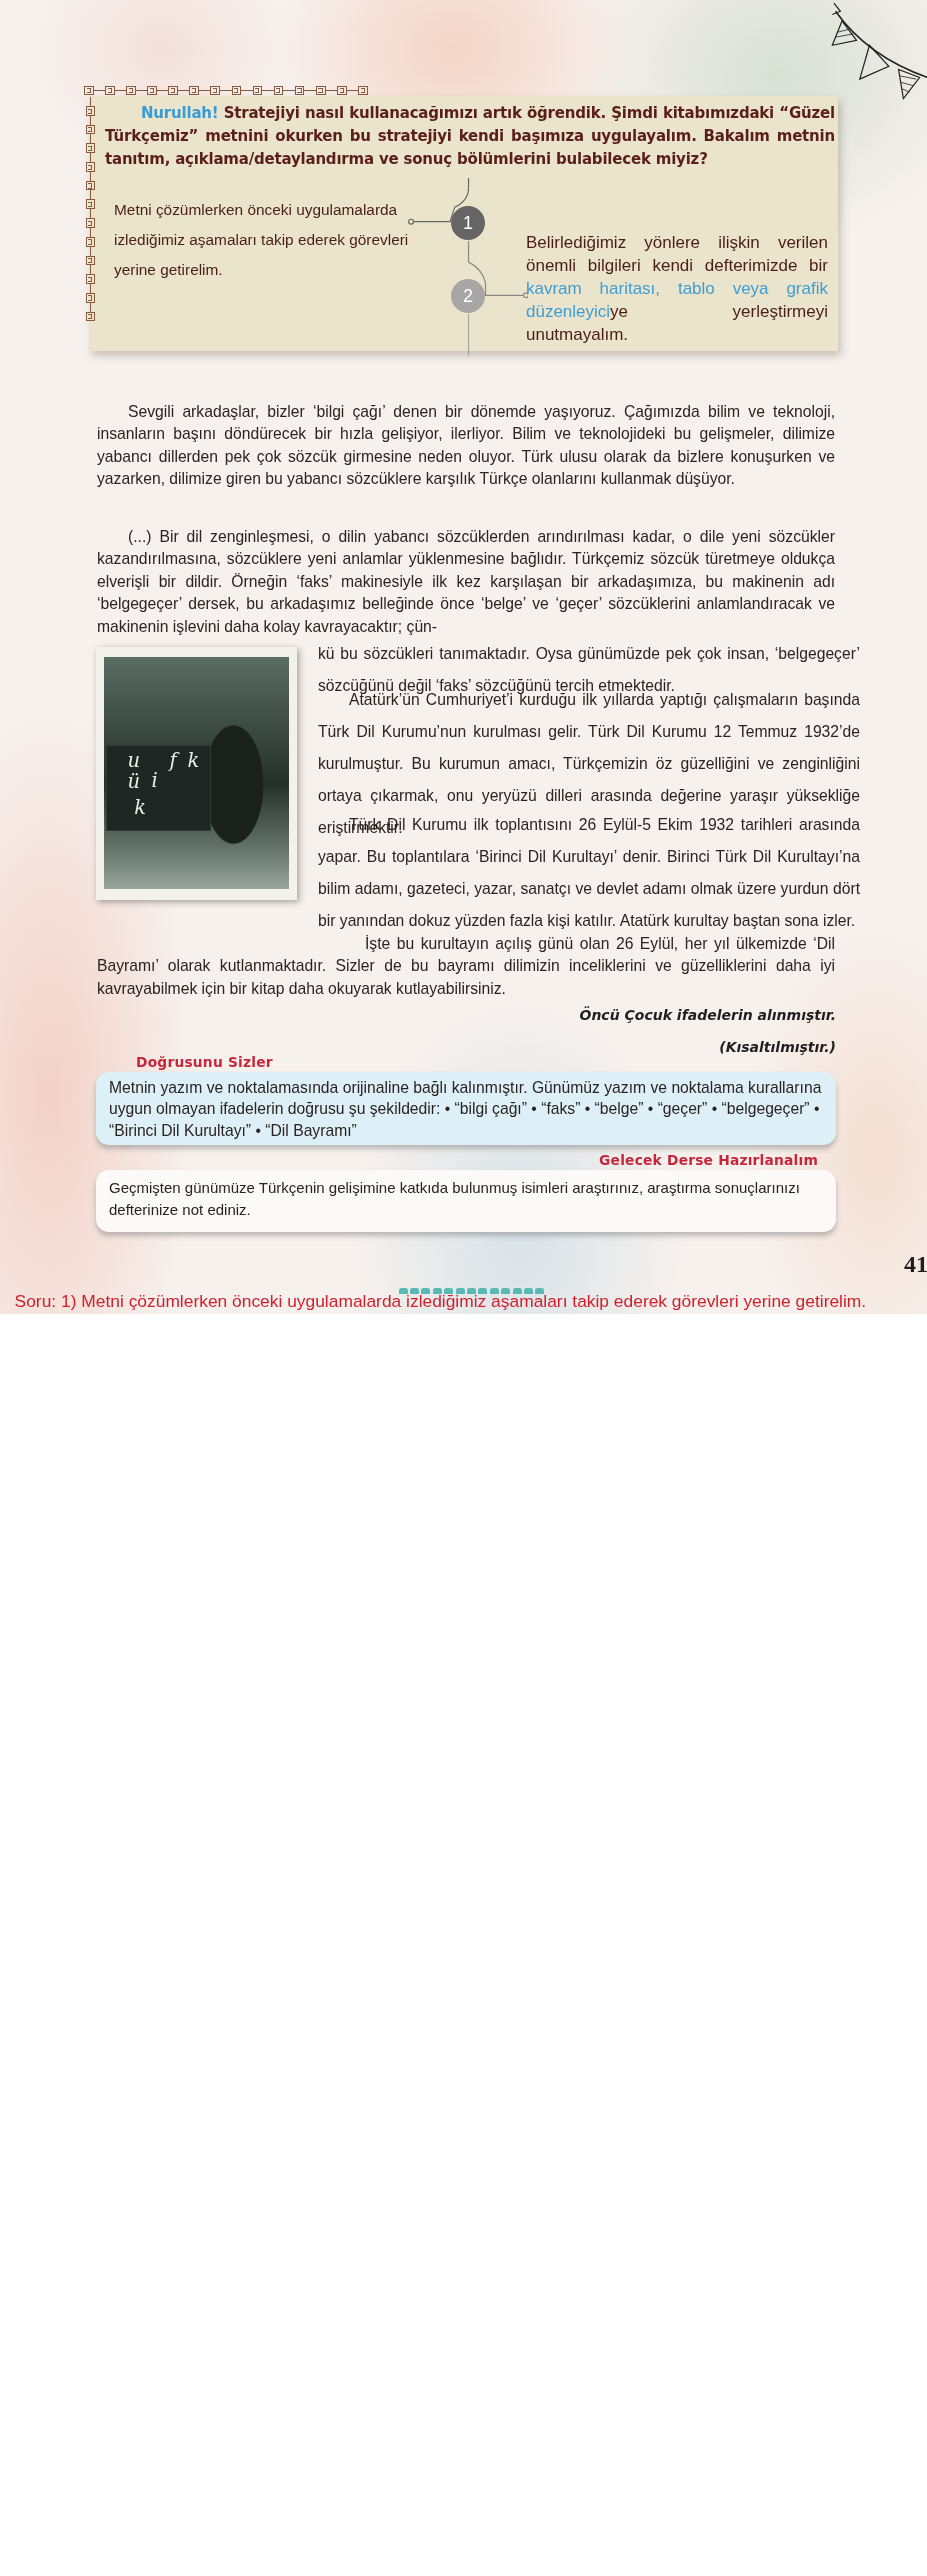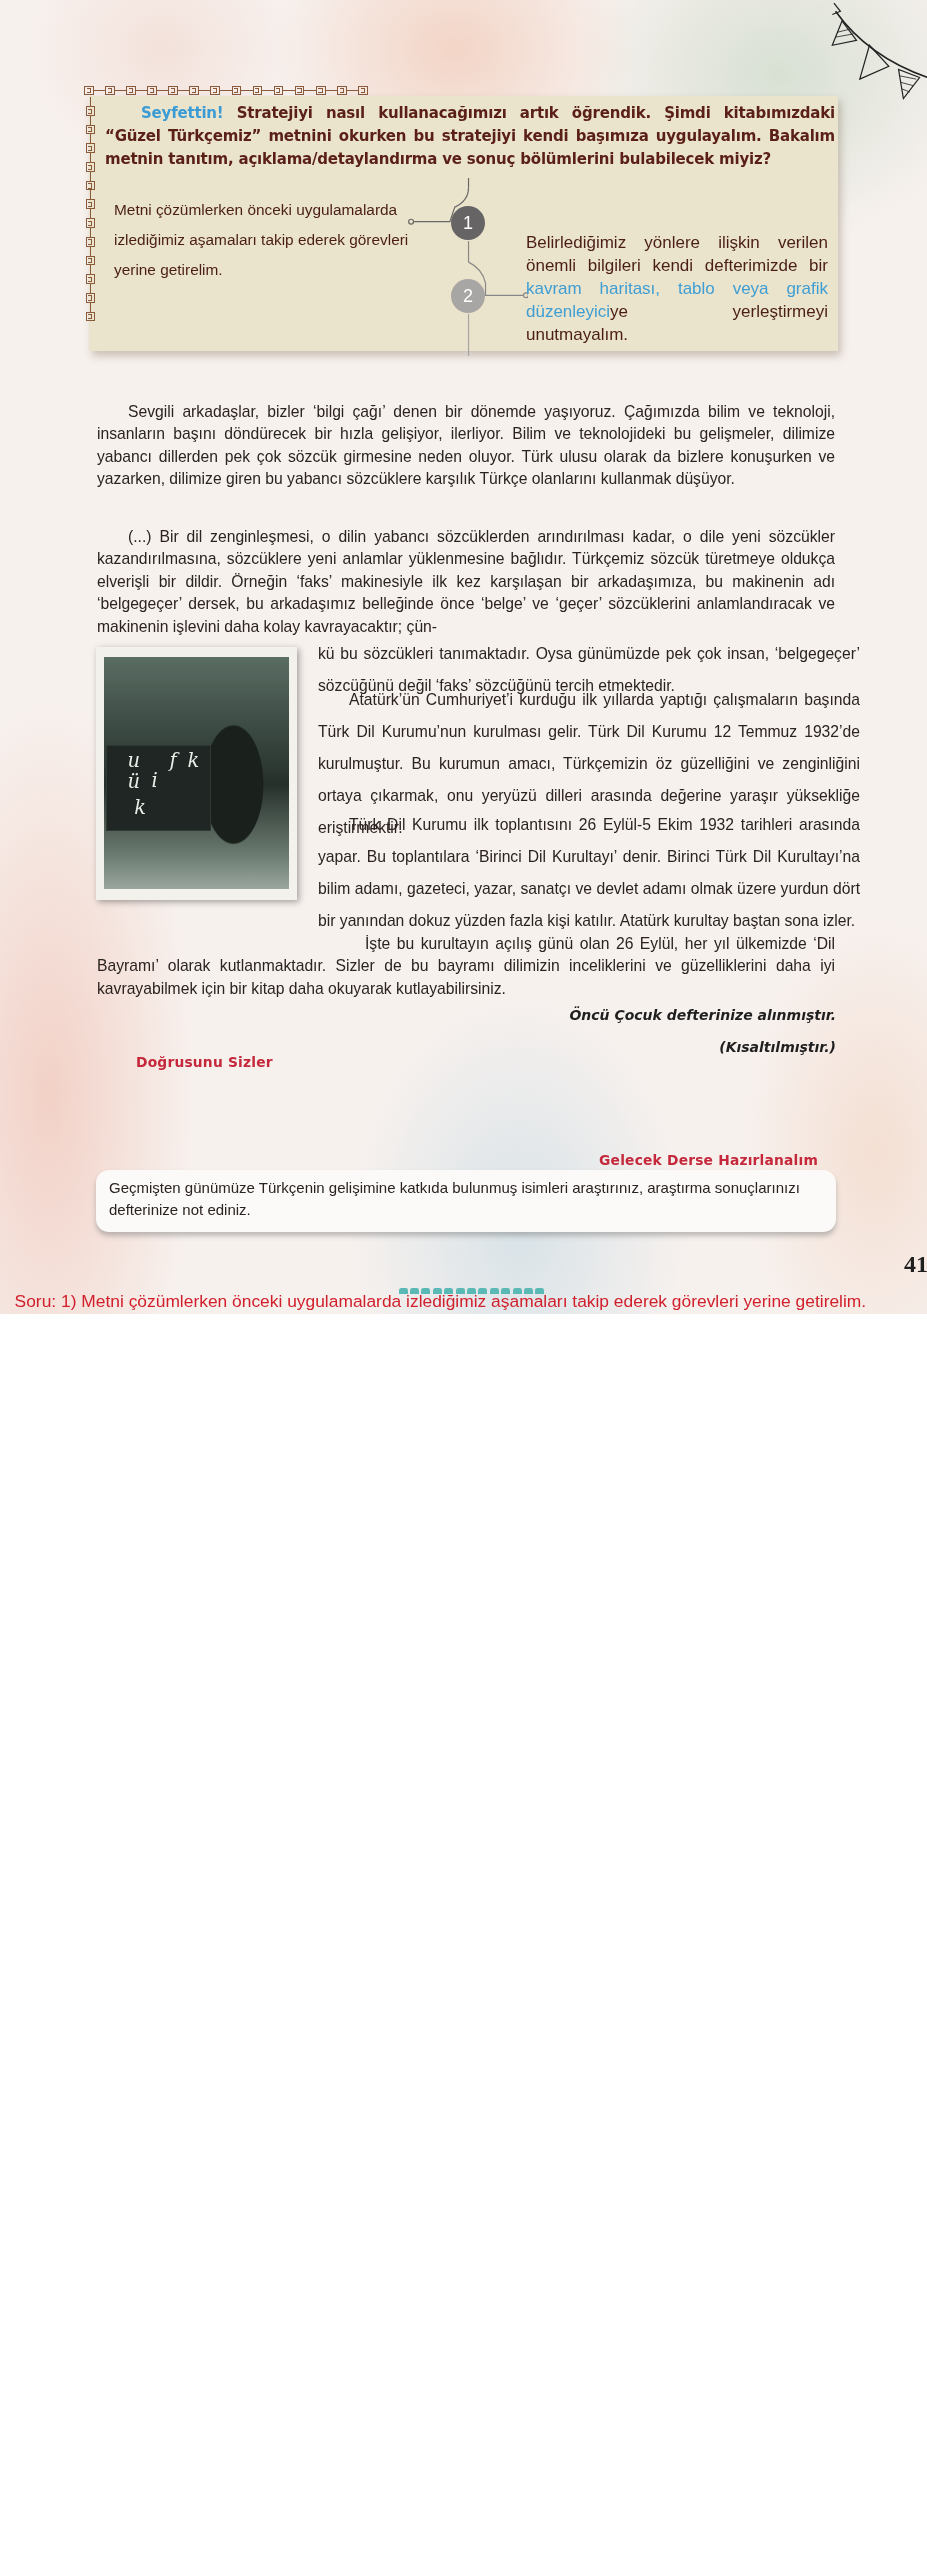--- a/index.html
+++ b/index.html
@@ -255,21 +255,21 @@
     <span class="mv"></span>
       <span class="mq"></span>
       <span class="mv"></span>
       <span class="mq"></span>
     <span class="mv"></span>
       <span class="mq"></span>
       <span class="mv"></span>
       <span class="mq"></span>
   </div>
 
-  <div class="intro-text"><span class="accent">Seyfettin!</span><span> Stratejiyi nasıl kullanacağımızı artık öğrendik. Şimdi kitabımızdaki “Güzel Türkçemiz” metnini okurken bu stratejiyi kendi başımıza uygulayalım. Bakalım metnin tanıtım, açıklama/detaylandırma ve sonuç bölümlerini bulabilecek miyiz?</span></div>
+  <div class="intro-text"><span class="accent">Nurullah!</span><span> Stratejiyi nasıl kullanacağımızı artık öğrendik. Şimdi kitabımızdaki “Güzel Türkçemiz” metnini okurken bu stratejiyi kendi başımıza uygulayalım. Bakalım metnin tanıtım, açıklama/detaylandırma ve sonuç bölümlerini bulabilecek miyiz?</span></div>
 
   <div class="timeline">
     <svg width="195" height="178" viewBox="0 0 240 220" style="position:absolute;left:0;top:0">
       <line x1="167" y1="0" x2="167" y2="12" stroke="#6a6866" stroke-width="1.5"></line>
       <path d="M167 12 Q167 28 150 36 L144 54 L98 54" fill="none" stroke="#6a6866" stroke-width="1.5"></path>
       <circle cx="96" cy="54" r="3" fill="#ebe4cc" stroke="#6a6866" stroke-width="1.5"></circle>
       <line x1="167" y1="78" x2="167" y2="104" stroke="#8a8886" stroke-width="1.5"></line>
       <path d="M167 104 Q184 112 188 130 L188 145 L236 145" fill="none" stroke="#8a8886" stroke-width="1.5"></path>
       <circle cx="238" cy="145" r="3" fill="#ebe4cc" stroke="#8a8886" stroke-width="1.5"></circle>
       <line x1="167" y1="168" x2="167" y2="220" stroke="#a8a6a4" stroke-width="1.5"></line>
@@ -302,25 +302,26 @@
     </div>
   </div>
 
   <div class="float-text ft1">kü bu sözcükleri tanımaktadır. Oysa günümüzde pek çok insan, ‘belgegeçer’ sözcüğünü değil ‘faks’ sözcüğünü tercih etmektedir.</div>
   <div class="float-text ft2">Atatürk’ün Cumhuriyet’i kurduğu ilk yıllarda yaptığı çalışmaların başında Türk Dil Kurumu’nun kurulması gelir. Türk Dil Kurumu 12 Temmuz 1932’de kurulmuştur. Bu kurumun amacı, Türkçemizin öz güzelliğini ve zenginliğini ortaya çıkarmak, onu yeryüzü dilleri arasında değerine yaraşır yüksekliğe eriştirmektir.</div>
   <div class="float-text ft3">Türk Dil Kurumu ilk toplantısını 26 Eylül-5 Ekim 1932 tarihleri arasında yapar. Bu toplantılara ‘Birinci Dil Kurultayı’ denir. Birinci Türk Dil Kurultayı’na bilim adamı, gazeteci, yazar, sanatçı ve devlet adamı olmak üzere yurdun dört bir yanından dokuz yüzden fazla kişi katılır. Atatürk kurultay baştan sona izler.</div>
 
   <div class="p-last"><span class="lead"></span><span>İşte bu kurultayın açılış günü olan 26 Eylül, her yıl ülkemizde ‘Dil Bayramı’ olarak kutlanmaktadır. Sizler de bu bayramı dilimizin inceliklerini ve güzelliklerini daha iyi kavrayabilmek için bir kitap daha okuyarak kutlayabilirsiniz.</span></div>
 
   <div class="source">
-    <div>Öncü Çocuk defterinize alınmıştır.</div>
+    <div>Öncü Çocuk ifadelerin alınmıştır.</div>
     <div>(Kısaltılmıştır.)</div>
   </div>
 
   <div class="section-label lbl-dogru">Doğrusunu Sizler</div>
+  <div class="info-box">Metnin yazım ve noktalamasında orijinaline bağlı kalınmıştır. Günümüz yazım ve noktalama kurallarına uygun olmayan ifadelerin doğrusu şu şekildedir: • “bilgi çağı” • “faks” • “belge” • “geçer” • “belgegeçer” • “Birinci Dil Kurultayı” • “Dil Bayramı”</div>
 
   <div class="section-label lbl-gelecek">Gelecek Derse Hazırlanalım</div>
   <div class="prep-box">Geçmişten günümüze Türkçenin gelişimine katkıda bulunmuş isimleri araştırınız, araştırma sonuçlarınızı defterinize not ediniz.</div>
 
   <div class="page-number">41</div>
   <div class="page-dots">
     <i></i>
       <i></i>
       <i></i>
       <i></i>

